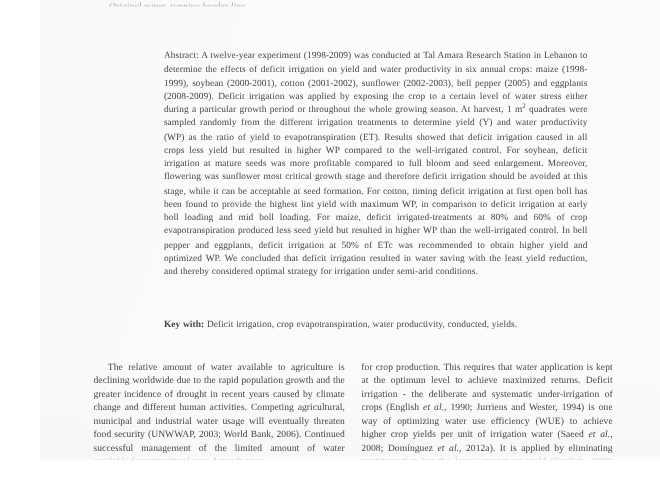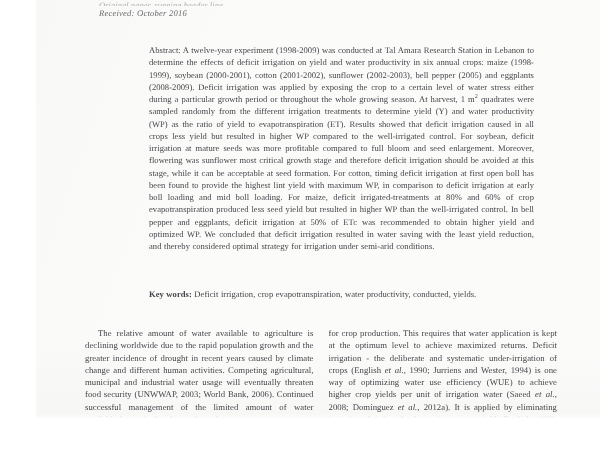--- a/index.html
+++ b/index.html
@@ -144,29 +144,28 @@
     pointer-events: none;
   }
 </style>
 </head>
 <body>
 
 <div id="page">
 
   <div id="header-zone">
     <div class="clipped-line ink">Original paper, running header line</div>
-    <div class="received-line ink">Received: October 2016</div>
   </div>
 
   <div id="abstract-block">
     <p id="abstract-text" class="ink"><span class="lbl">Abstract:</span><span> A twelve-year experiment (1998-2009) was conducted at Tal Amara Research Station in Lebanon to determine the effects of deficit irrigation on yield and water productivity in six annual crops: maize (1998-1999), soybean (2000-2001), cotton (2001-2002), sunflower (2002-2003), bell pepper (2005) and eggplants (2008-2009). Deficit irrigation was applied by exposing the crop to a certain level of water stress either during a particular growth period or throughout the whole growing season. At harvest, 1 m</span><sup class="m2">2</sup><span> quadrates were sampled randomly from the different irrigation treatments to determine yield (Y) and water productivity (WP) as the ratio of yield to evapotranspiration (ET). Results showed that deficit irrigation caused in all crops less yield but resulted in higher WP compared to the well-irrigated control. For soybean, deficit irrigation at mature seeds was more profitable compared to full bloom and seed enlargement. Moreover, flowering was sunflower most critical growth stage and therefore deficit irrigation should be avoided at this stage, while it can be acceptable at seed formation. For cotton, timing deficit irrigation at first open boll has been found to provide the highest lint yield with maximum WP, in comparison to deficit irrigation at early boll loading and mid boll loading. For maize, deficit irrigated-treatments at 80% and 60% of crop evapotranspiration produced less seed yield but resulted in higher WP than the well-irrigated control. In bell pepper and eggplants, deficit irrigation at 50% of ETc was recommended to obtain higher yield and optimized WP. We concluded that deficit irrigation resulted in water saving with the least yield reduction, and thereby considered optimal strategy for irrigation under semi-arid conditions.</span></p>
   </div>
 
   <div id="keywords-block">
-    <p id="keywords-text" class="ink"><span class="lbl">Key words:</span><span> Deficit irrigation, crop evapotranspiration, water productivity, conducted, yields.</span></p>
+    <p id="keywords-text" class="ink"><span class="lbl">Key with:</span><span> Deficit irrigation, crop evapotranspiration, water productivity, conducted, yields.</span></p>
   </div>
 
   <div id="body-columns">
 
     <div class="col">
       <p class="indent ink">The relative amount of water available to agriculture is declining worldwide due to the rapid population growth and the greater incidence of drought in recent years caused by climate change and different human activities. Competing agricultural, municipal and industrial water usage will eventually threaten food security (UNWWAP, 2003; World Bank, 2006). Continued successful management of the limited amount of water available for agricultural uses depends upon</p>
     </div>
 
     <div class="col">
       <p class="ink"><span>for crop production. This requires that water application is kept at the optimum level to achieve maximized returns. Deficit irrigation - the deliberate and systematic under-irrigation of crops (English </span><em>et al.</em><span>, 1990; Jurriens and Wester, 1994) is one way of optimizing water use efficiency (WUE) to achieve higher crop yields per unit of irrigation water (Saeed </span><em>et al.</em><span>, 2008; Domínguez </span><em>et al.</em><span>, 2012a). It is applied by eliminating irrigation that has the lower impact on yield (English, 1990; English </span><em>et al.</em><span>, 1990;</span></p>

